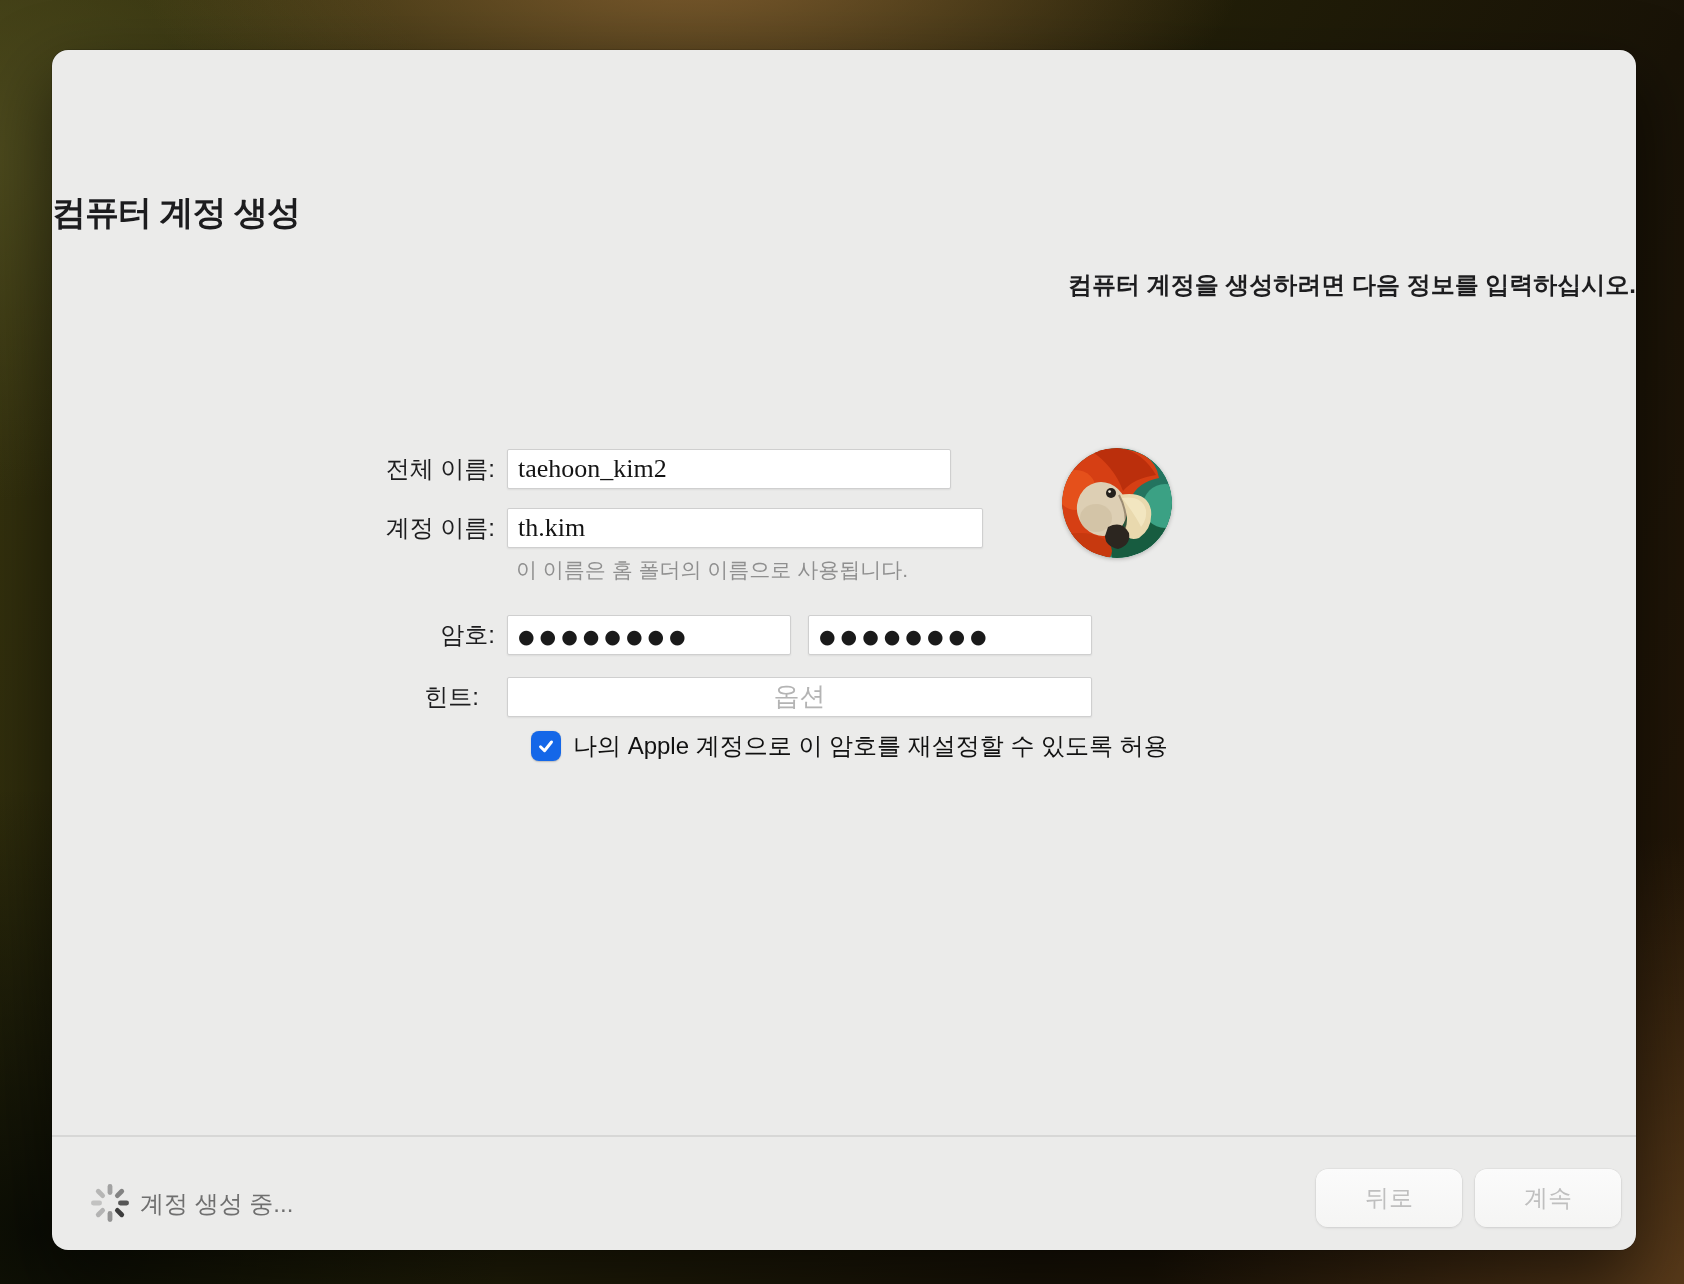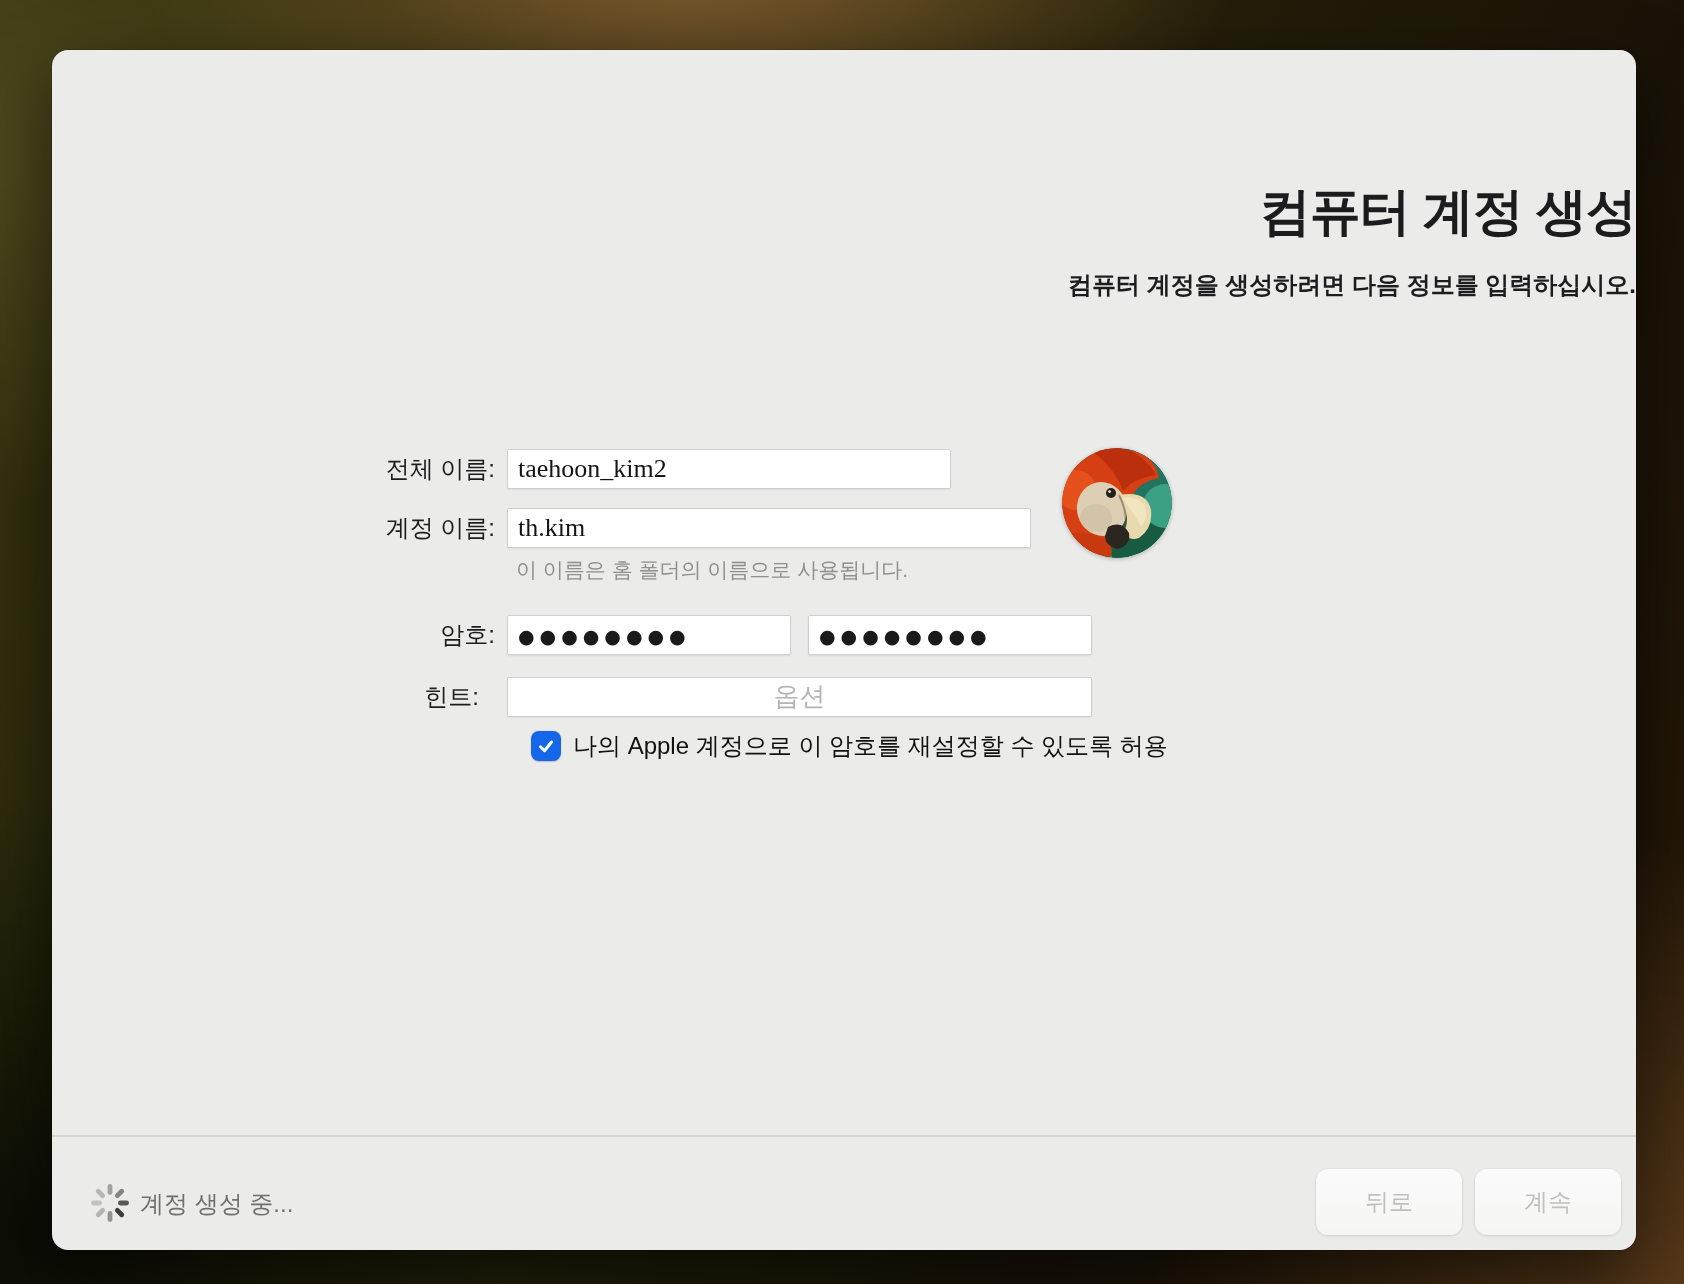--- a/index.html
+++ b/index.html
@@ -12,22 +12,22 @@
       radial-gradient(860px 720px at 102% 102%, rgba(94,62,28,0.95), rgba(94,62,28,0) 66%),
       radial-gradient(760px 720px at 2% 96%, rgba(9,11,4,0.95), rgba(9,11,4,0) 62%),
       linear-gradient(118deg, #37340f 0%, #262409 40%, #191307 72%, #271807 100%);
   }
   .window {
     position: absolute; left: 52px; top: 50px; width: 1584px; height: 1200px;
     background: #ebebea; border-radius: 16px;
     box-shadow: 0 30px 70px rgba(0,0,0,0.55), 0 0 0 0.5px rgba(0,0,0,0.25);
   }
   .title {
-    position: absolute; top: 132px; left: 0; right: 0; text-align: right;
-    font-size: 51px; font-weight: 800; letter-spacing: -1px; color: #1c1c1e;
+    position: absolute; top: 132px; left: 0; right: 0; text-align: left;
+    font-size: 34px; font-weight: 800; letter-spacing: -1px; color: #1c1c1e;
     line-height: 60px;
   }
   .subtitle {
     position: absolute; top: 218px; left: 0; right: 0; text-align: right;
     font-size: 24px; color: #1d1d1f; line-height: 34px; font-weight: 700;
   }
   .field-label {
     position: absolute; width: 220px; text-align: right;
     font-size: 24px; color: #1d1d1f; line-height: 30px;
   }
@@ -60,21 +60,21 @@
   }
   .footer-divider {
     position: absolute; left: 0; right: 0; top: 1085px; height: 2px; background: #d7d7d6;
   }
   .spinner { position: absolute; left: 37px; top: 1132px; width: 42px; height: 42px; }
   .status-text {
     position: absolute; left: 88px; top: 1137px; font-size: 24px; color: #6f6f6f;
     line-height: 34px;
   }
   .btn {
-    position: absolute; top: 1119px; width: 146px; height: 66px;
+    position: absolute; top: 1119px; width: 146px; height: 58px;
     background: linear-gradient(#fbfbfb, #f5f5f4);
     border: none; border-radius: 12px;
     box-shadow: 0 0 0 0.5px rgba(0,0,0,0.06), 0 1px 3px rgba(0,0,0,0.10);
     font-family: "Liberation Sans", "DejaVu Sans", sans-serif;
     font-size: 24px; color: #bfbfbf;
   }
   .btn-back { left: 1264px; }
   .btn-continue { left: 1423px; }
 </style>
 </head>
@@ -82,21 +82,21 @@
 
 <div class="window">
 
   <div class="title">컴퓨터 계정 생성</div>
   <div class="subtitle">컴퓨터 계정을 생성하려면 다음 정보를 입력하십시오.</div>
 
   <div class="field-label" style="left:223px; top:404px;">전체 이름:</div>
   <input class="tf" style="left: 455px; top: 399px; width: 444px;" type="text" value="taehoon_kim2">
 
   <div class="field-label" style="left:223px; top:463px;">계정 이름:</div>
-  <input class="tf" style="left: 455px; top: 458px; width: 524px;" type="text" value="th.kim">
+  <input class="tf" style="left: 455px; top: 458px; width: 476px;" type="text" value="th.kim">
   <div class="helper" style="left:464px; top:507px;">이 이름은 홈 폴더의 이름으로 사용됩니다.</div>
 
   <div class="field-label" style="left:223px; top:570px;text-align:right;">암호:</div>
   <input class="tf pw" style="left: 455px; top: 565px; width: 284px;" type="text" value="●●●●●●●●">
   <input class="tf pw" style="left: 756px; top: 565px; width: 284px;" type="text" value="●●●●●●●●">
 
   <div class="field-label" style="left:207px; top:632px;">힌트:</div>
   <input class="tf" style="left: 455px; top: 627px; width: 585px; text-align: center;" type="text" placeholder="옵션">
 
   <div class="checkbox" style="left:479px; top:681px; background:#1467e8;">

